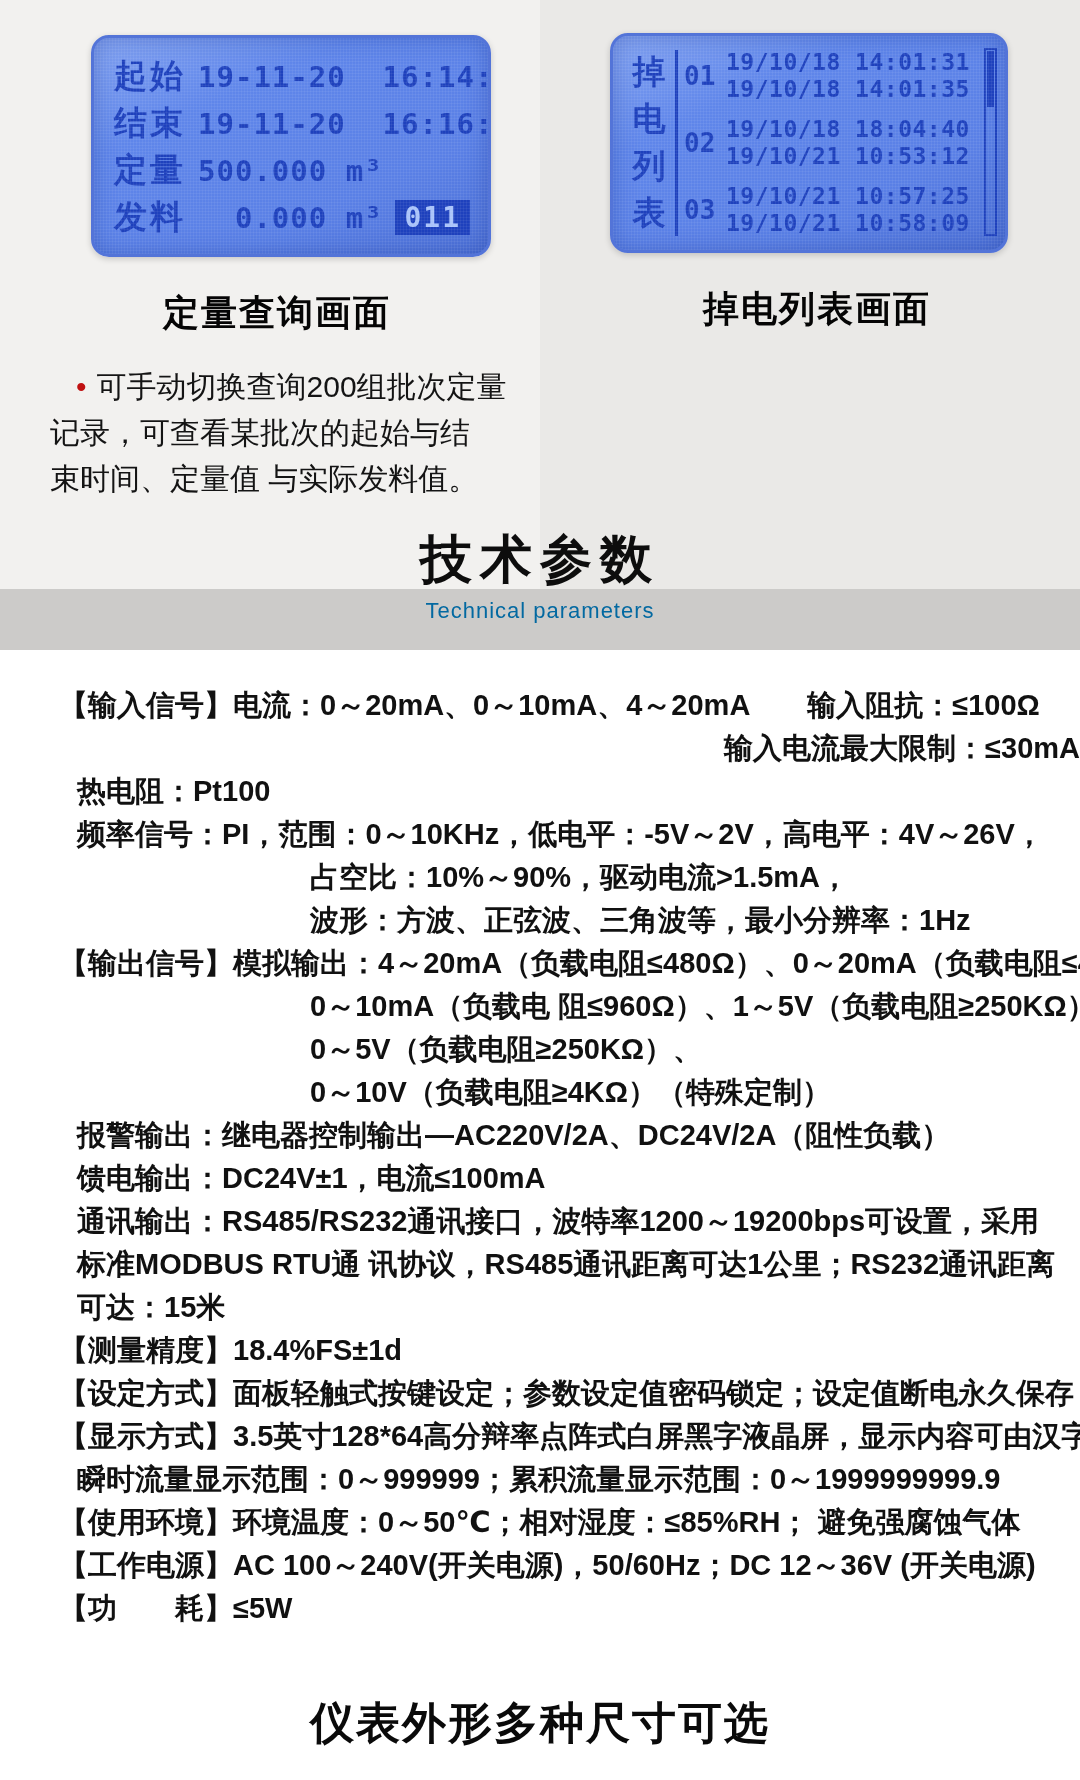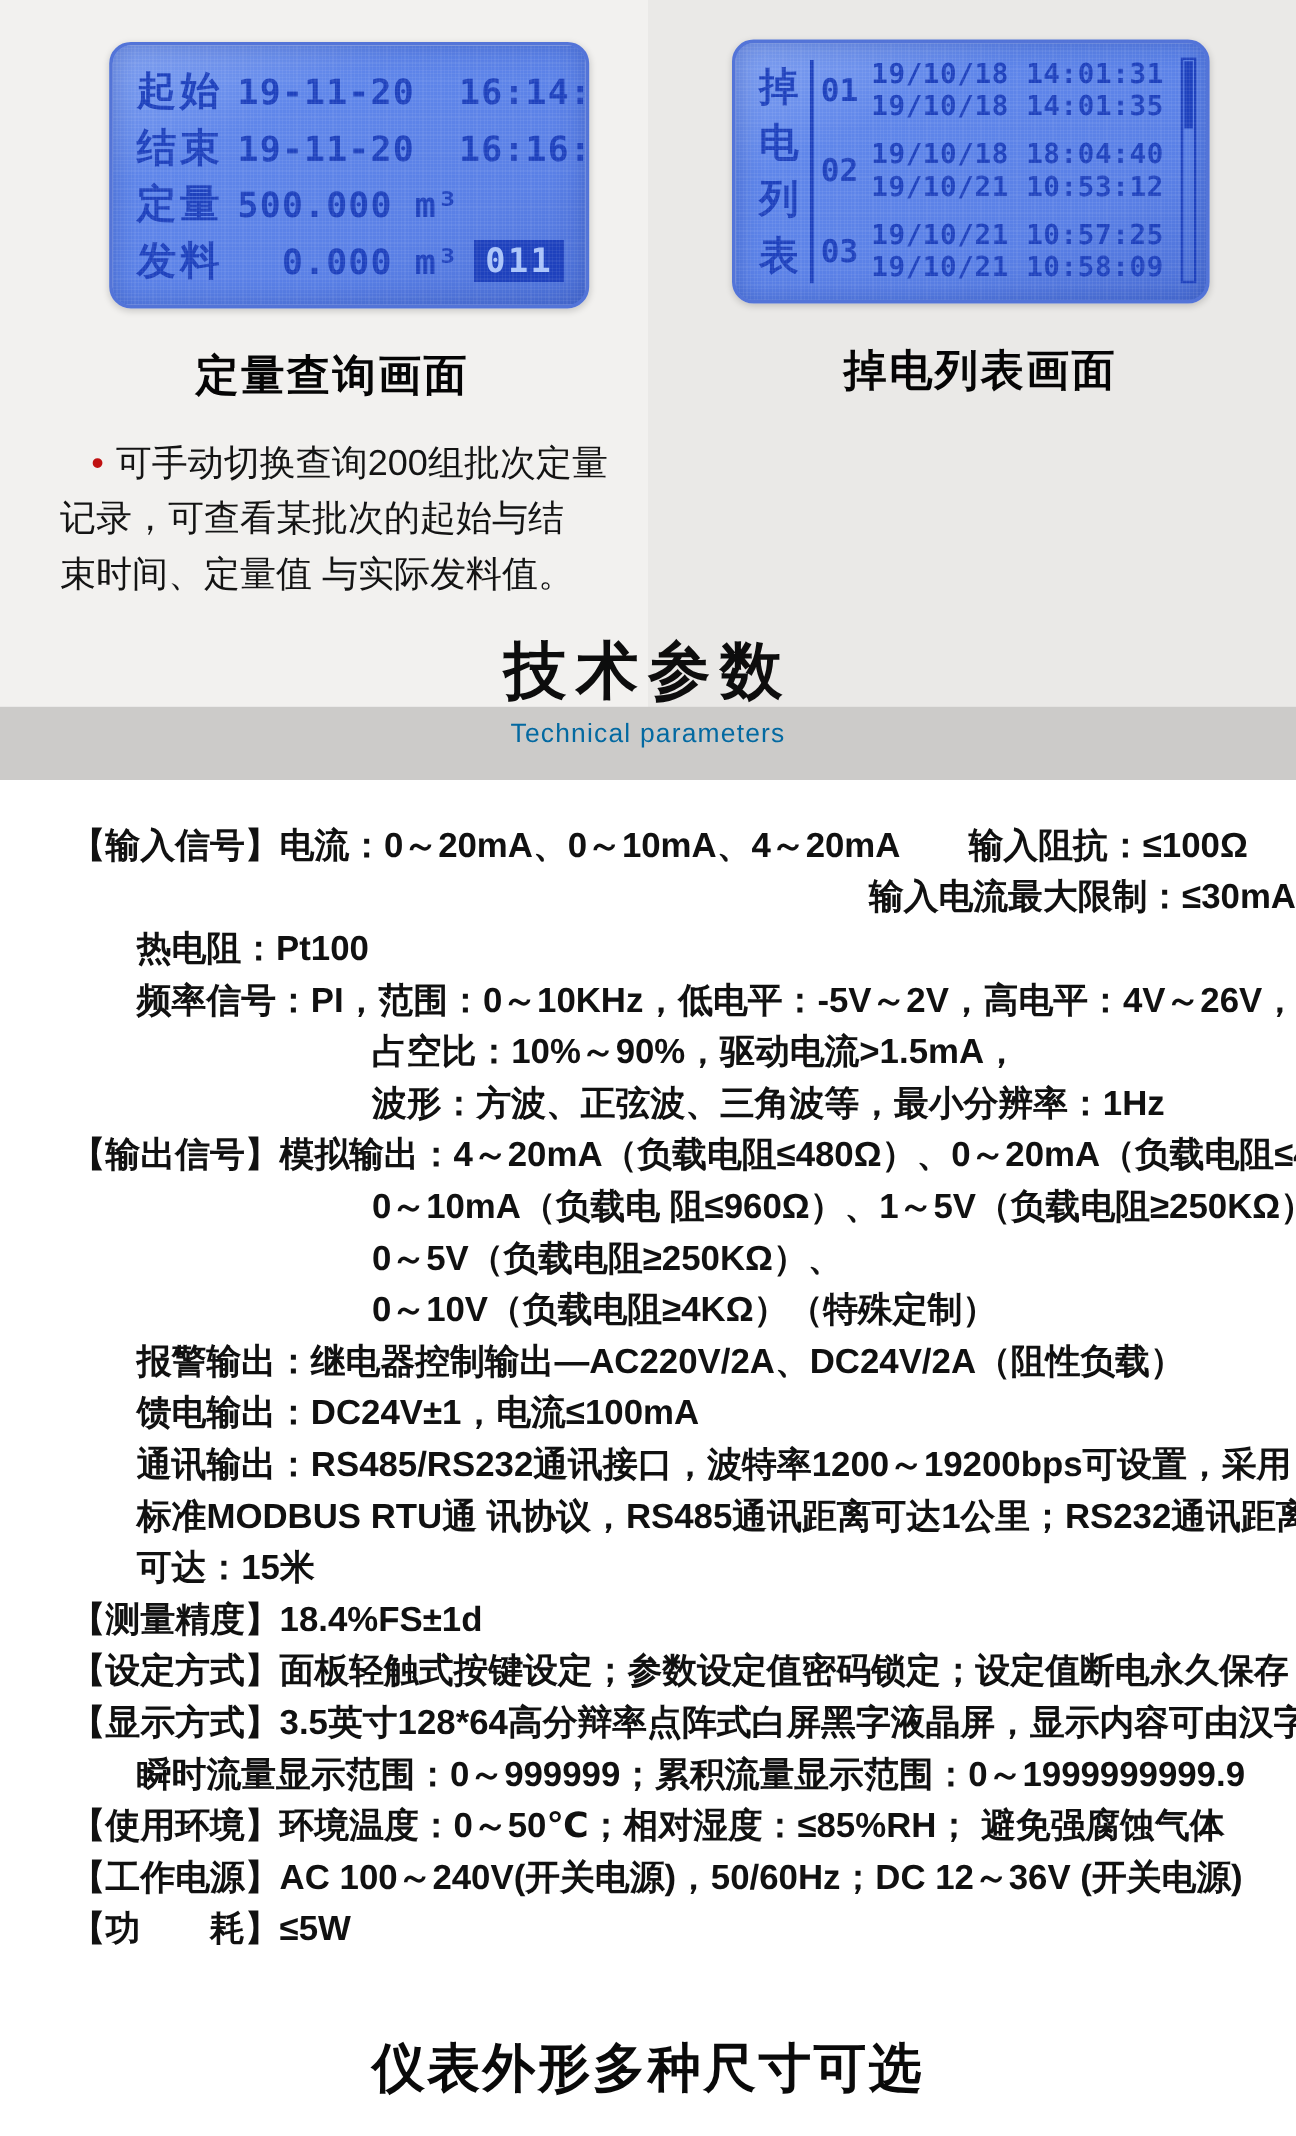--- a/index.html
+++ b/index.html
@@ -61,21 +61,21 @@
   .banner { margin-top:12px; height:125px; background:#cccbc9;
             display:flex; flex-direction:column; align-items:center; justify-content:flex-start; }
   .banner-title { font-size:52px; font-weight:700; color:#0d0d0d; letter-spacing:8px; }
   .banner-sub { font-size:22px; color:#0369a1; margin-top:3px; letter-spacing:1px; }
 
   
   .params { padding-top:34px; }
   .param-line { font-size:29px; line-height:43px; font-weight:600; color:#111;
                 white-space:nowrap; letter-spacing:0; }
   .ind-0 { padding-left:14px;margin-left:45px; }
-  .ind-2 { padding-left:114px; }
+  .ind-2 { padding-left:77px; }
   .ind-3 { padding-left:252px;text-align:right; }
   .ind-4 { padding-left:310px; }
 
   
   .footer-heading { margin-top:64px; text-align:center; font-size:44px; font-weight:700;
                     color:#0a0a0a; letter-spacing:2px; }
 </style>
 </head>
 <body>
 

